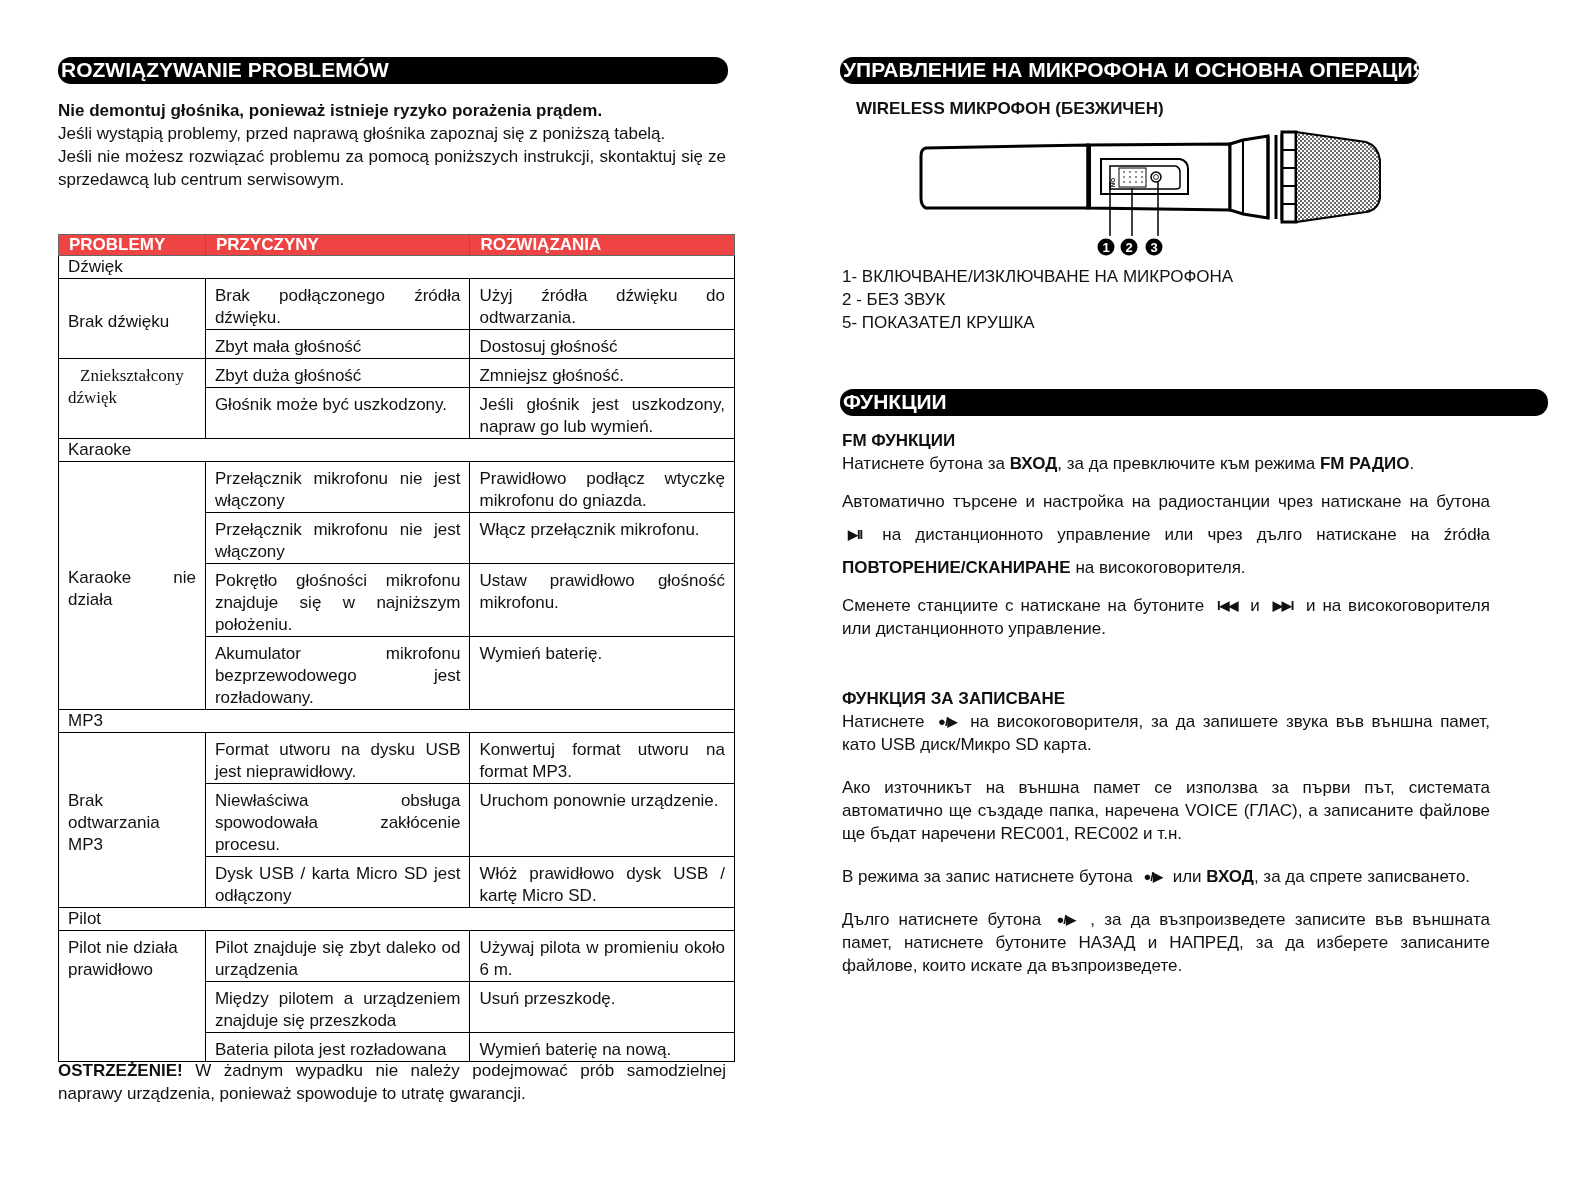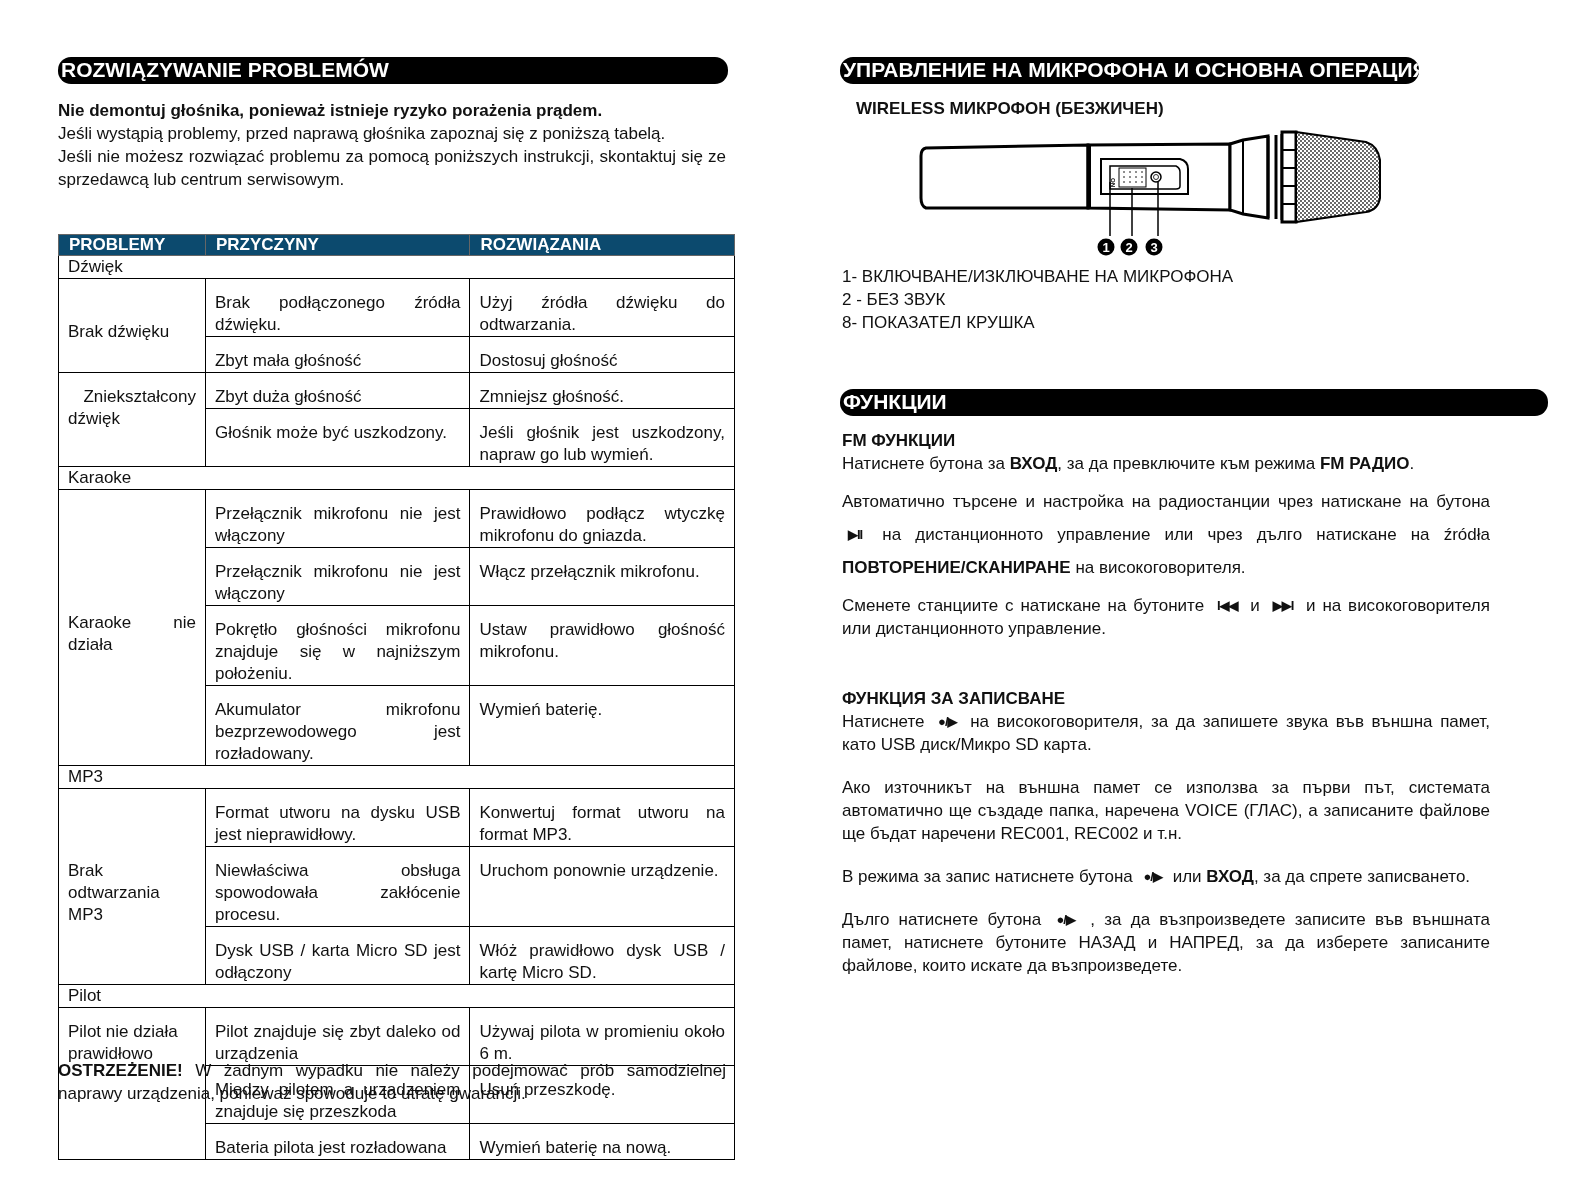--- a/index.html
+++ b/index.html
@@ -22,25 +22,25 @@
 
   
   .intro { position: absolute; top: 99px; left: 0; width: 668px; }
 
   
   table.trouble {
     position: absolute; top: 234px; left: 0; width: 677px;
     border-collapse: collapse; font-size: 17px; line-height: 22px;
   }
   table.trouble th {
-    background: #0c4a6e; color: #fff; text-align: left; font-weight: bold;
+    background: #ef4444; color: #fff; text-align: left; font-weight: bold;
     font-size: 17px; line-height: 20px; padding: 0 10px; height: 21px; border: 1px solid #666;
   }
   table.trouble td {
-    border: 1px solid #000; vertical-align: top; padding: 13px 9px 0 9px;
+    border: 1px solid #000; vertical-align: top; padding: 6px 9px 0 9px;
     text-align: justify; text-align-last: left;
   }
   table.trouble td.cat { padding: 0 9px; }
   table.trouble td.prob { vertical-align: middle; }
   table.trouble td.prob.top { vertical-align: top; }
   .c1 { width: 147px; }
   .c2 { width: 265px; }
   .c3 { width: 265px; }
 
   .warning { position: absolute; top: 1059px; left: 0; width: 668px; }
@@ -92,21 +92,21 @@
       <tr>
         <td rowspan="2" class="prob">Brak dźwięku</td>
         <td>Brak podłączonego źródła dźwięku.</td>
         <td>Użyj źródła dźwięku do odtwarzania.</td>
       </tr>
       <tr>
         <td>Zbyt mała głośność</td>
         <td>Dostosuj głośność</td>
       </tr>
       <tr>
-        <td rowspan="2" class="prob top" style="text-align:right;">Zniekształcony dźwięk</td>
+        <td rowspan="2" class="prob top" style="text-align:center;font-family:Liberation Serif, serif;">Zniekształcony dźwięk</td>
         <td>Zbyt duża głośność</td>
         <td>Zmniejsz głośność.</td>
       </tr>
       <tr>
         <td>Głośnik może być uszkodzony.</td>
         <td>Jeśli głośnik jest uszkodzony, napraw go lub wymień.</td>
       </tr>
 
       <tr>
           <td colspan="3" class="cat">Karaoke</td>
@@ -238,21 +238,21 @@
       <g>
         <circle cx="236" cy="121" r="8.5" fill="#000"></circle>
         <text x="236" y="126" text-anchor="middle" font-size="13" font-weight="bold" fill="#fff" font-family="Liberation Sans, sans-serif">3</text>
       </g>
     </svg>
   </div>
 
   <div class="legend">
     <div>1- ВКЛЮЧВАНЕ/ИЗКЛЮЧВАНЕ НА МИКРОФОНА</div>
     <div>2 - БЕЗ ЗВУК</div>
-    <div>8- ПОКАЗАТЕЛ КРУШКА</div>
+    <div>5- ПОКАЗАТЕЛ КРУШКА</div>
   </div>
 
   <div class="section-bar bar2">ФУНКЦИИ</div>
 
   <div class="fm-block">
     <div class="sub-heading">FM ФУНКЦИИ</div>
     <p class="para"><span>Натиснете бутона за </span><span class="bold">ВХОД</span><span>, за да превключите към режима </span><span class="bold">FM РАДИО</span><span>.</span></p>
     <div class="gap"></div>
     <p class="para" style="line-height:33px;"><span>Автоматично търсене и настройка на радиостанции чрез натискане на бутона </span><span class="glyph">▶II</span><span> на дистанционното управление или чрез дълго натискане на źródła </span><span class="bold">ПОВТОРЕНИЕ/СКАНИРАНЕ</span><span> на високоговорителя.</span></p>
     <div class="gap"></div>

